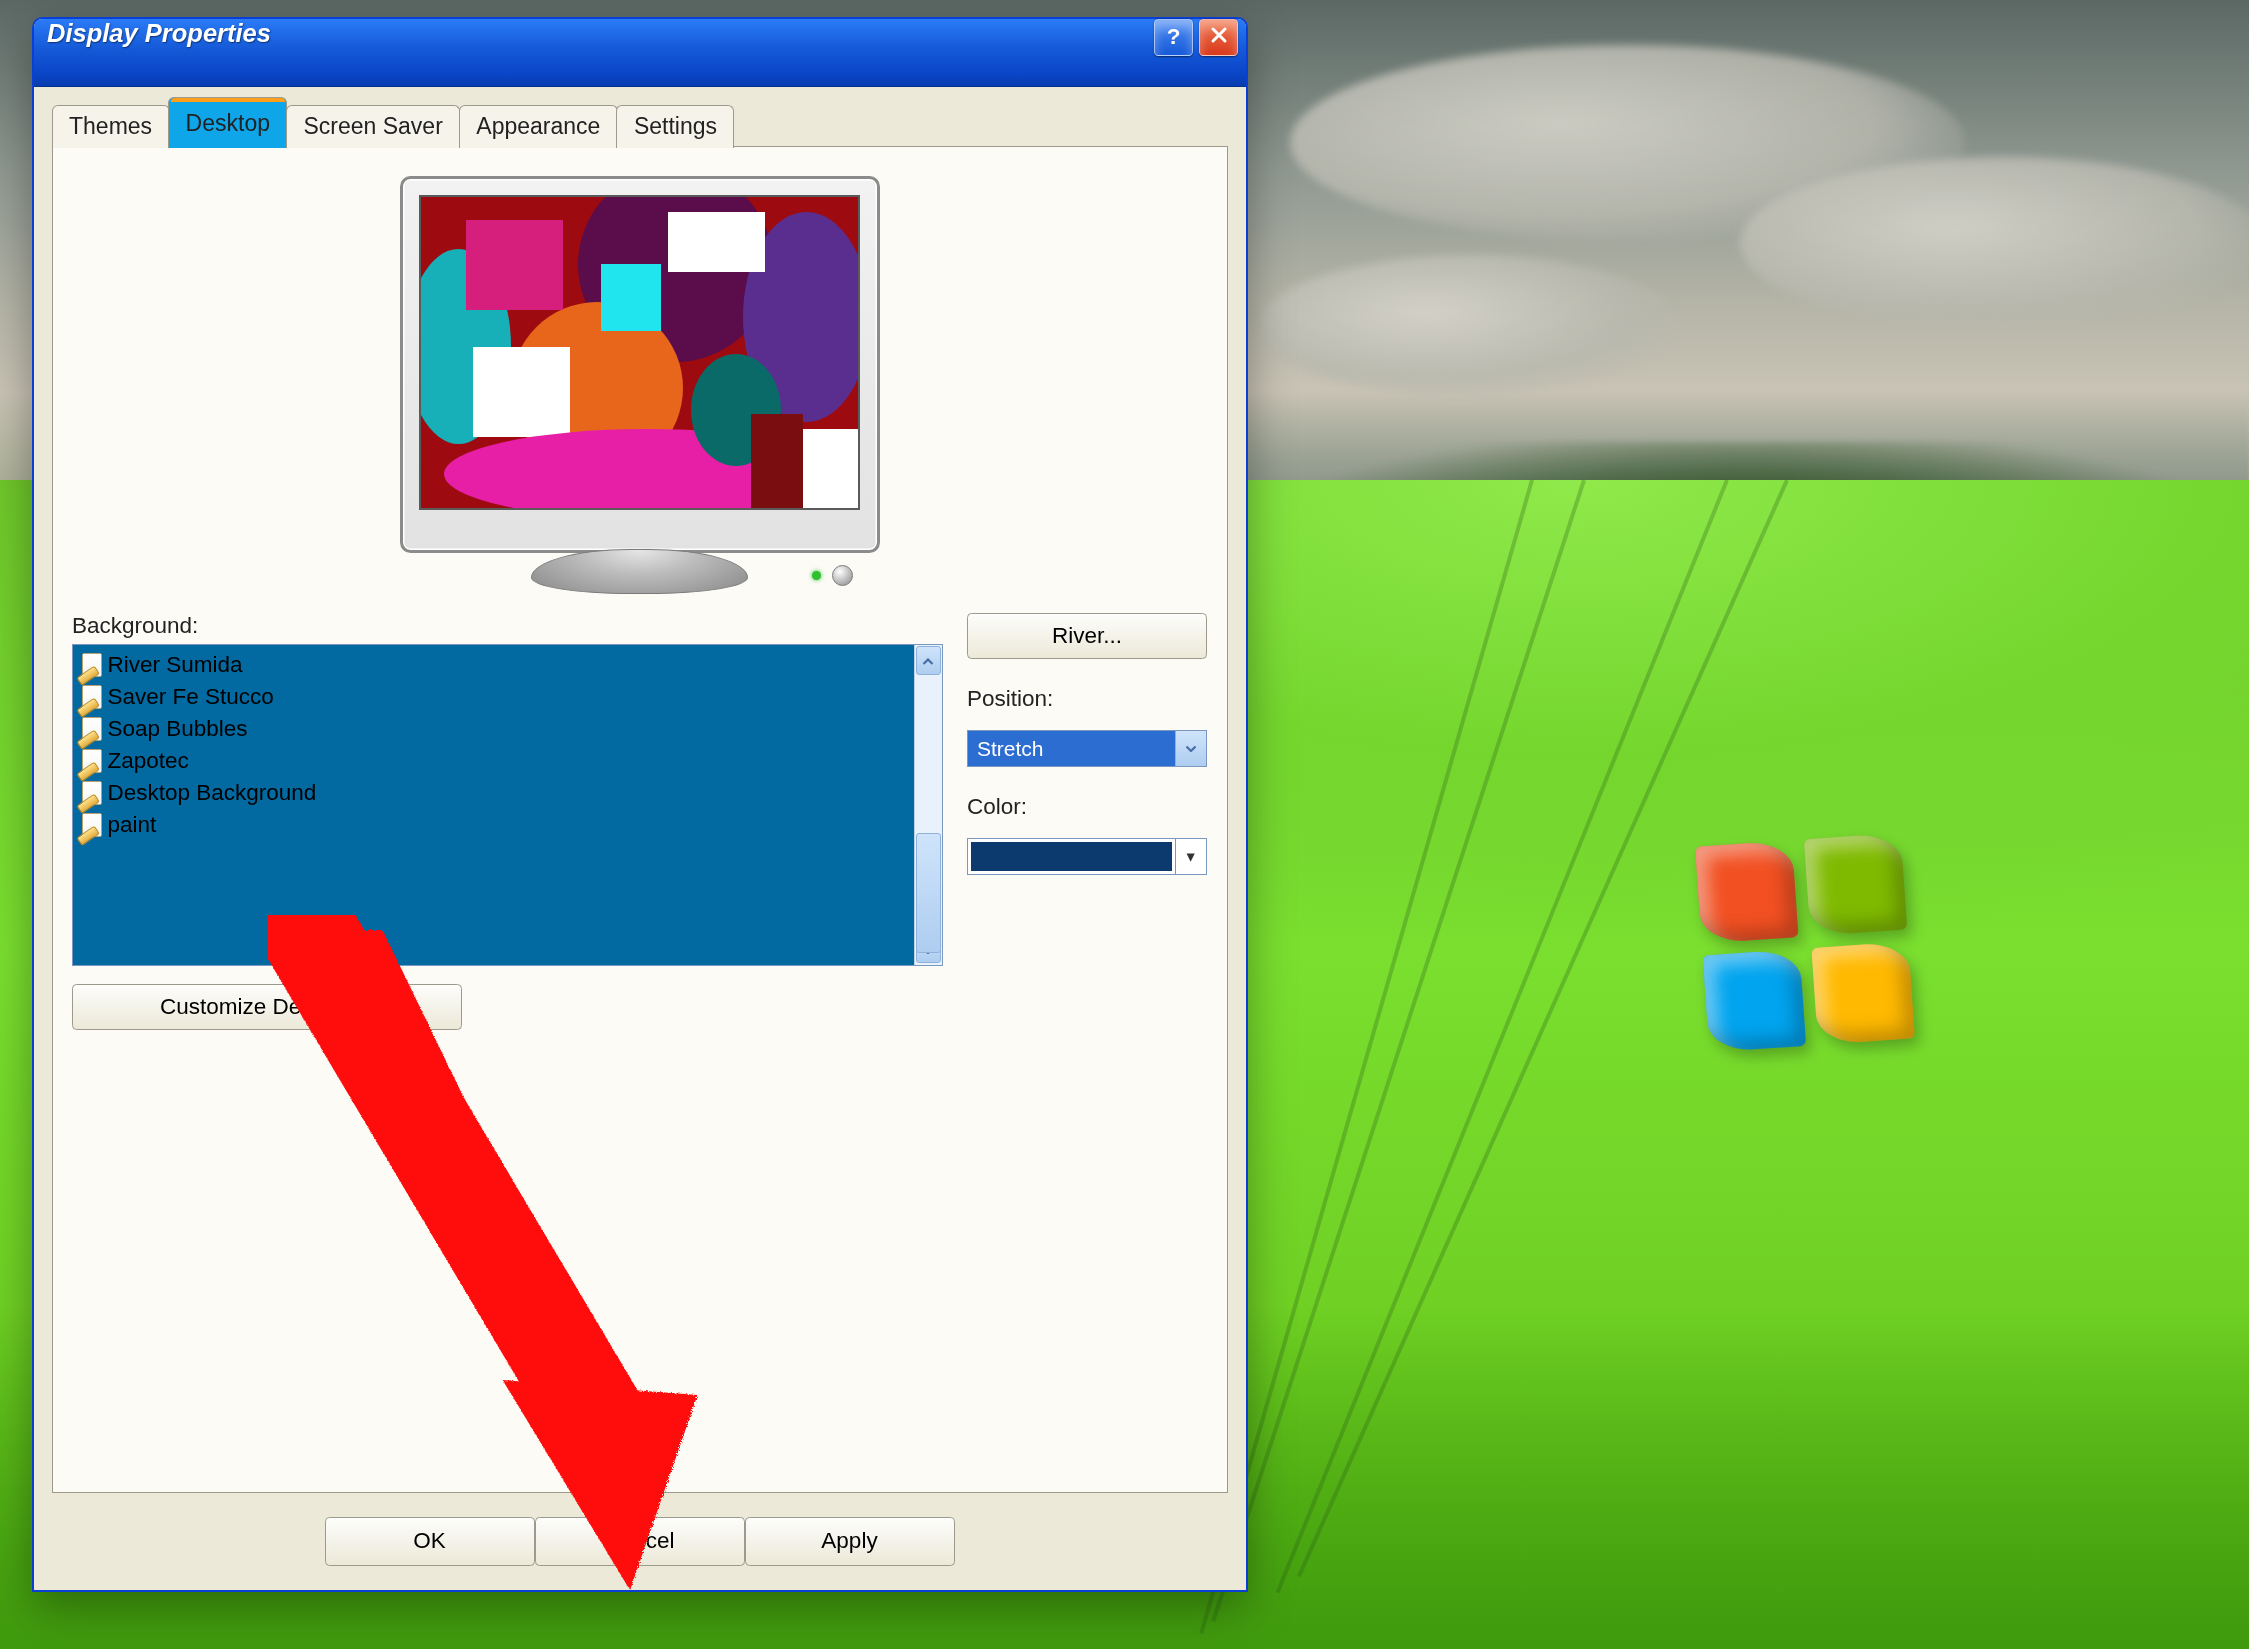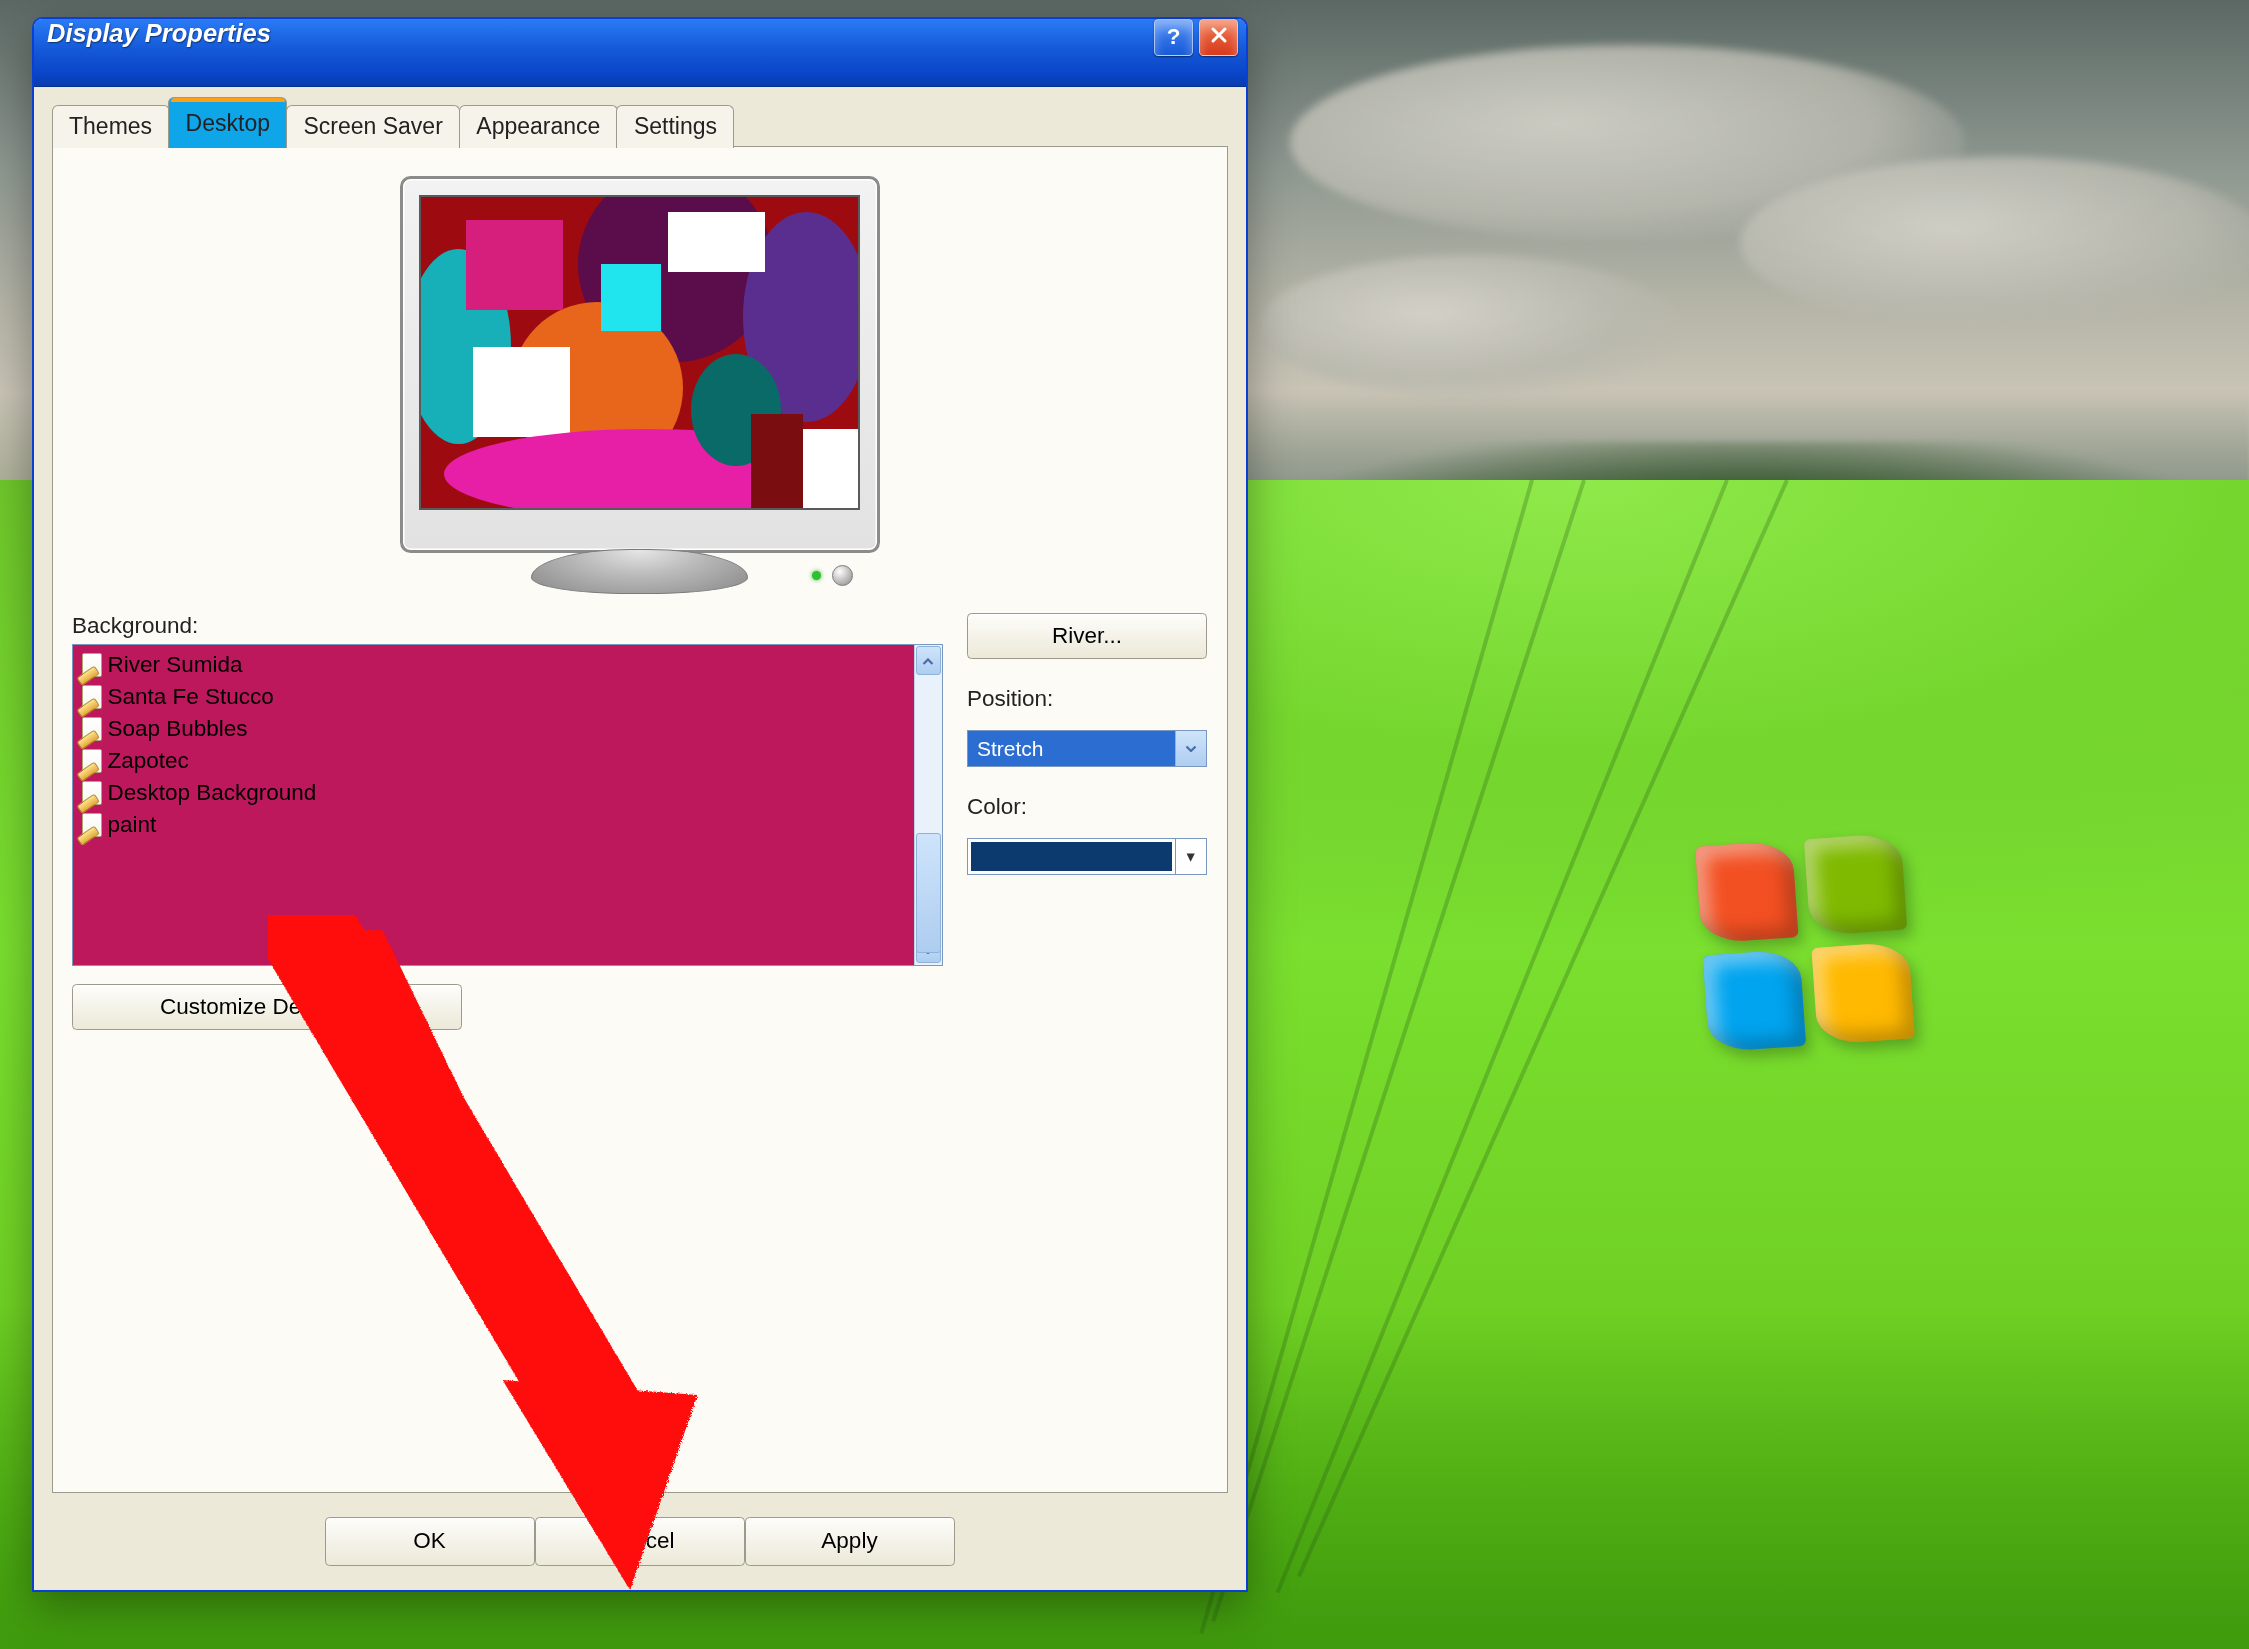--- a/index.html
+++ b/index.html
@@ -161,21 +161,21 @@
   border: 1.5px solid #7a7a7a;
 }
 
 .sh { position: absolute; }
 
 
 .lower { display: flex; gap: 24px; margin-top: 19.5px; flex: 1; }
 .list-col { flex: 1; display: flex; flex-direction: column; }
 .lbl { font-size: 22.5px; color: #222; margin-bottom: 4.5px; }
 .listbox {
-  border: 1.5px solid #7a98bf; background: #be185d;
+  border: 1.5px solid #7a98bf; background: #0369a1;
   height: 322px; display: flex; overflow: hidden;
 }
 .list-items { flex: 1; padding: 4.5px 3px; overflow: hidden; }
 .list-item { display: flex; align-items: center; gap: 6px; padding: 3px 6px; font-size: 22.5px; cursor: pointer; }
 .list-icon {
   width: 19.5px; height: 24px; position: relative;
   background: linear-gradient(#fff,#f5f5f0);
   border: 0.7px solid #b5a478; border-radius: 1.5px;
 }
 .list-icon::before {
@@ -316,21 +316,21 @@
         <div class="list-col">
           <div class="lbl">Background:</div>
           <div class="listbox">
             <div class="list-items">
               <div class="list-item">
                 <span class="list-icon"></span>
                 <span>River Sumida</span>
               </div>
               <div class="list-item">
                 <span class="list-icon"></span>
-                <span>Santa Fe Stucco</span>
+                <span>Saver Fe Stucco</span>
               </div>
               <div class="list-item">
                 <span class="list-icon"></span>
                 <span>Soap Bubbles</span>
               </div>
               <div class="list-item">
                 <span class="list-icon"></span>
                 <span>Zapotec</span>
               </div>
               <div class="list-item">

